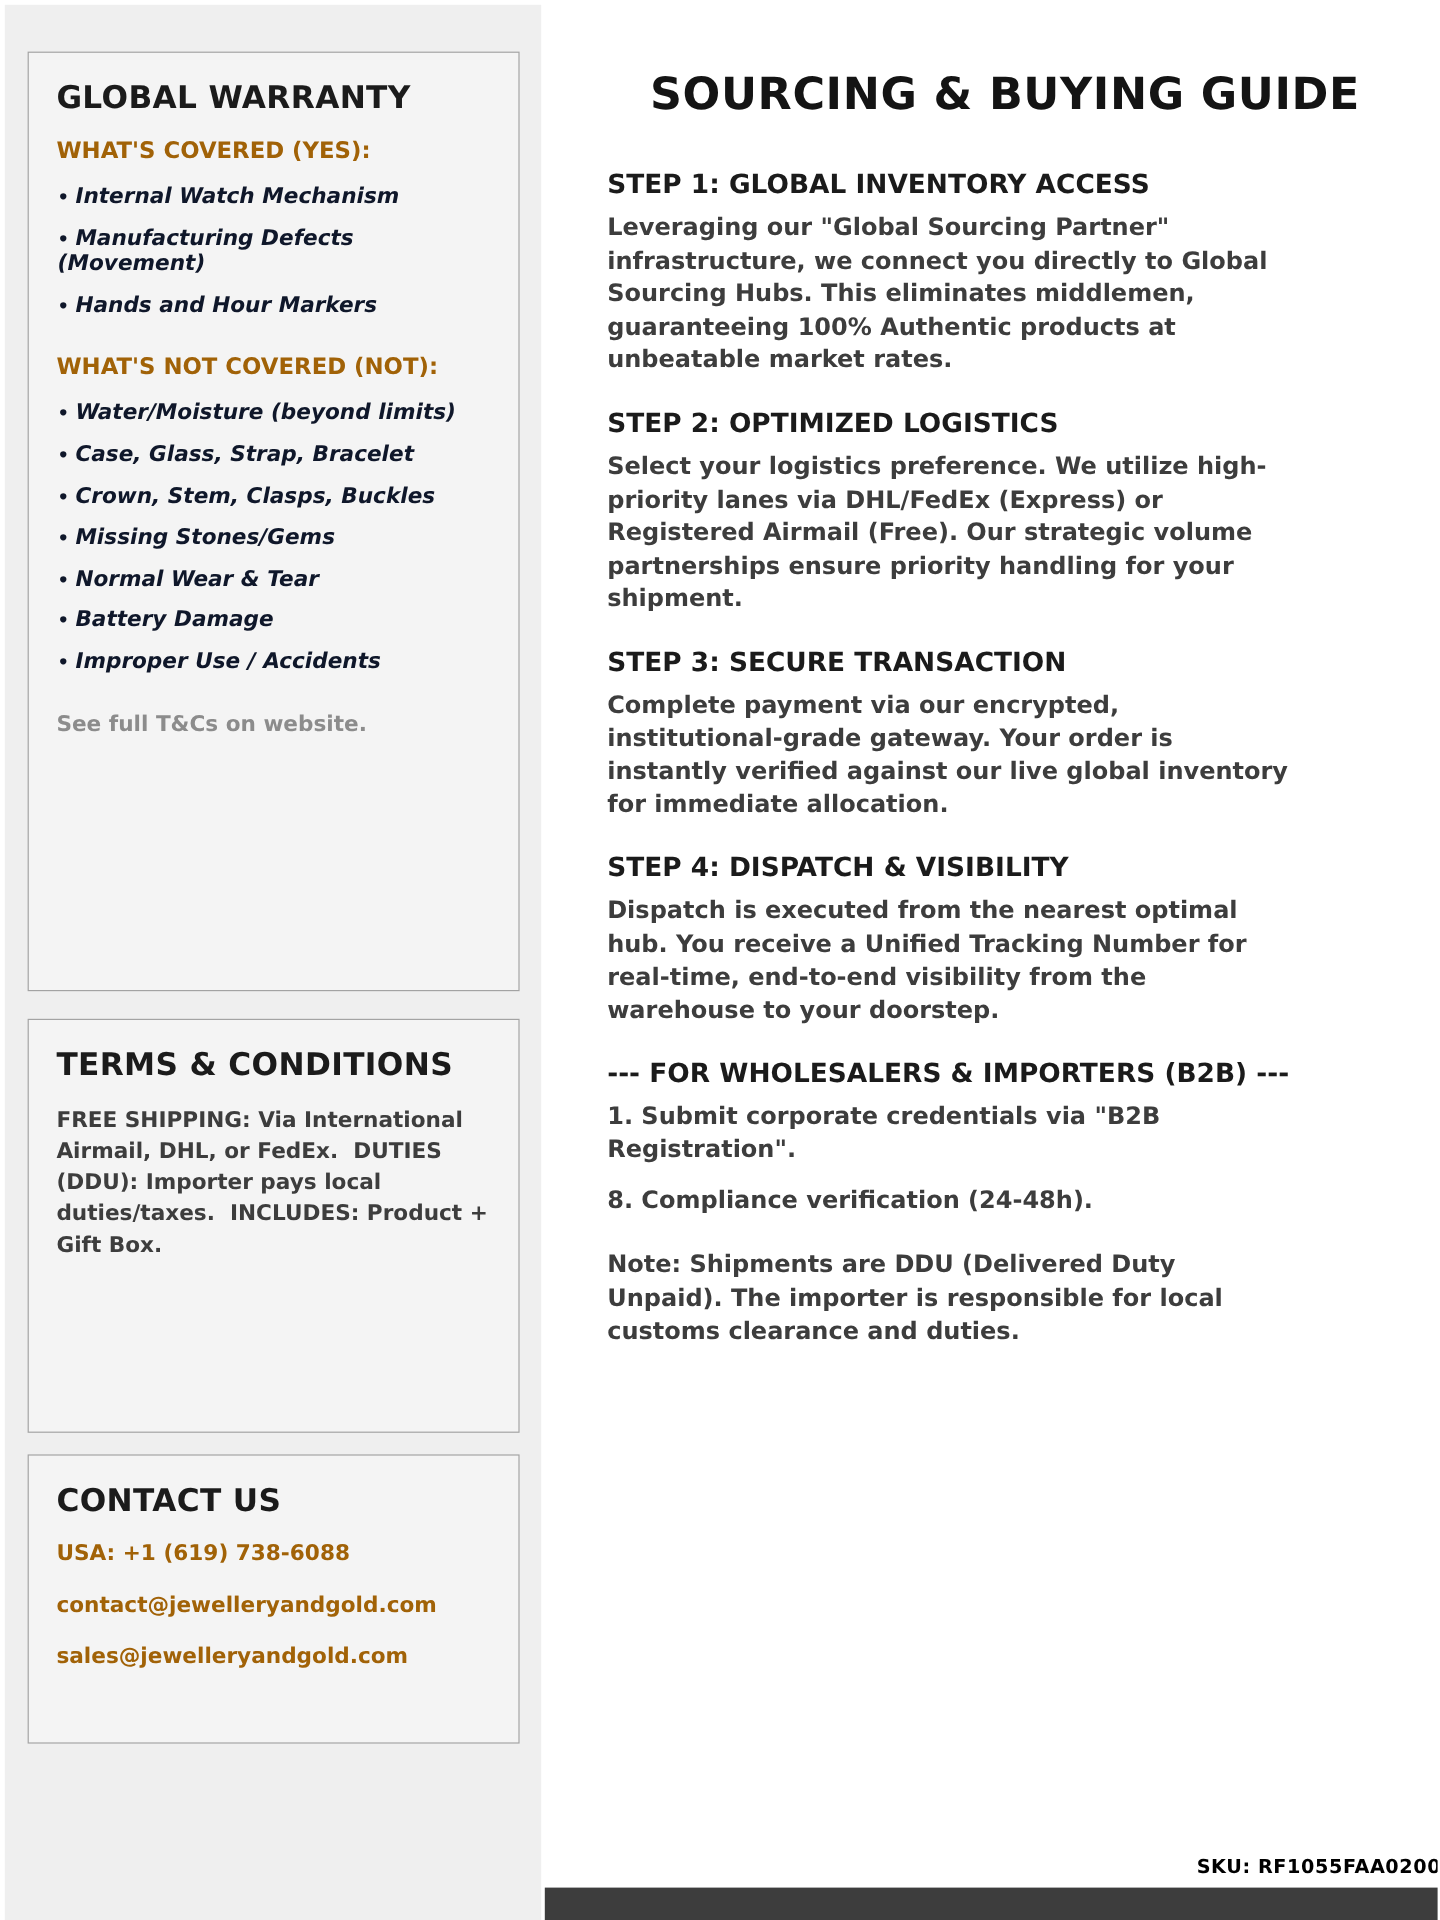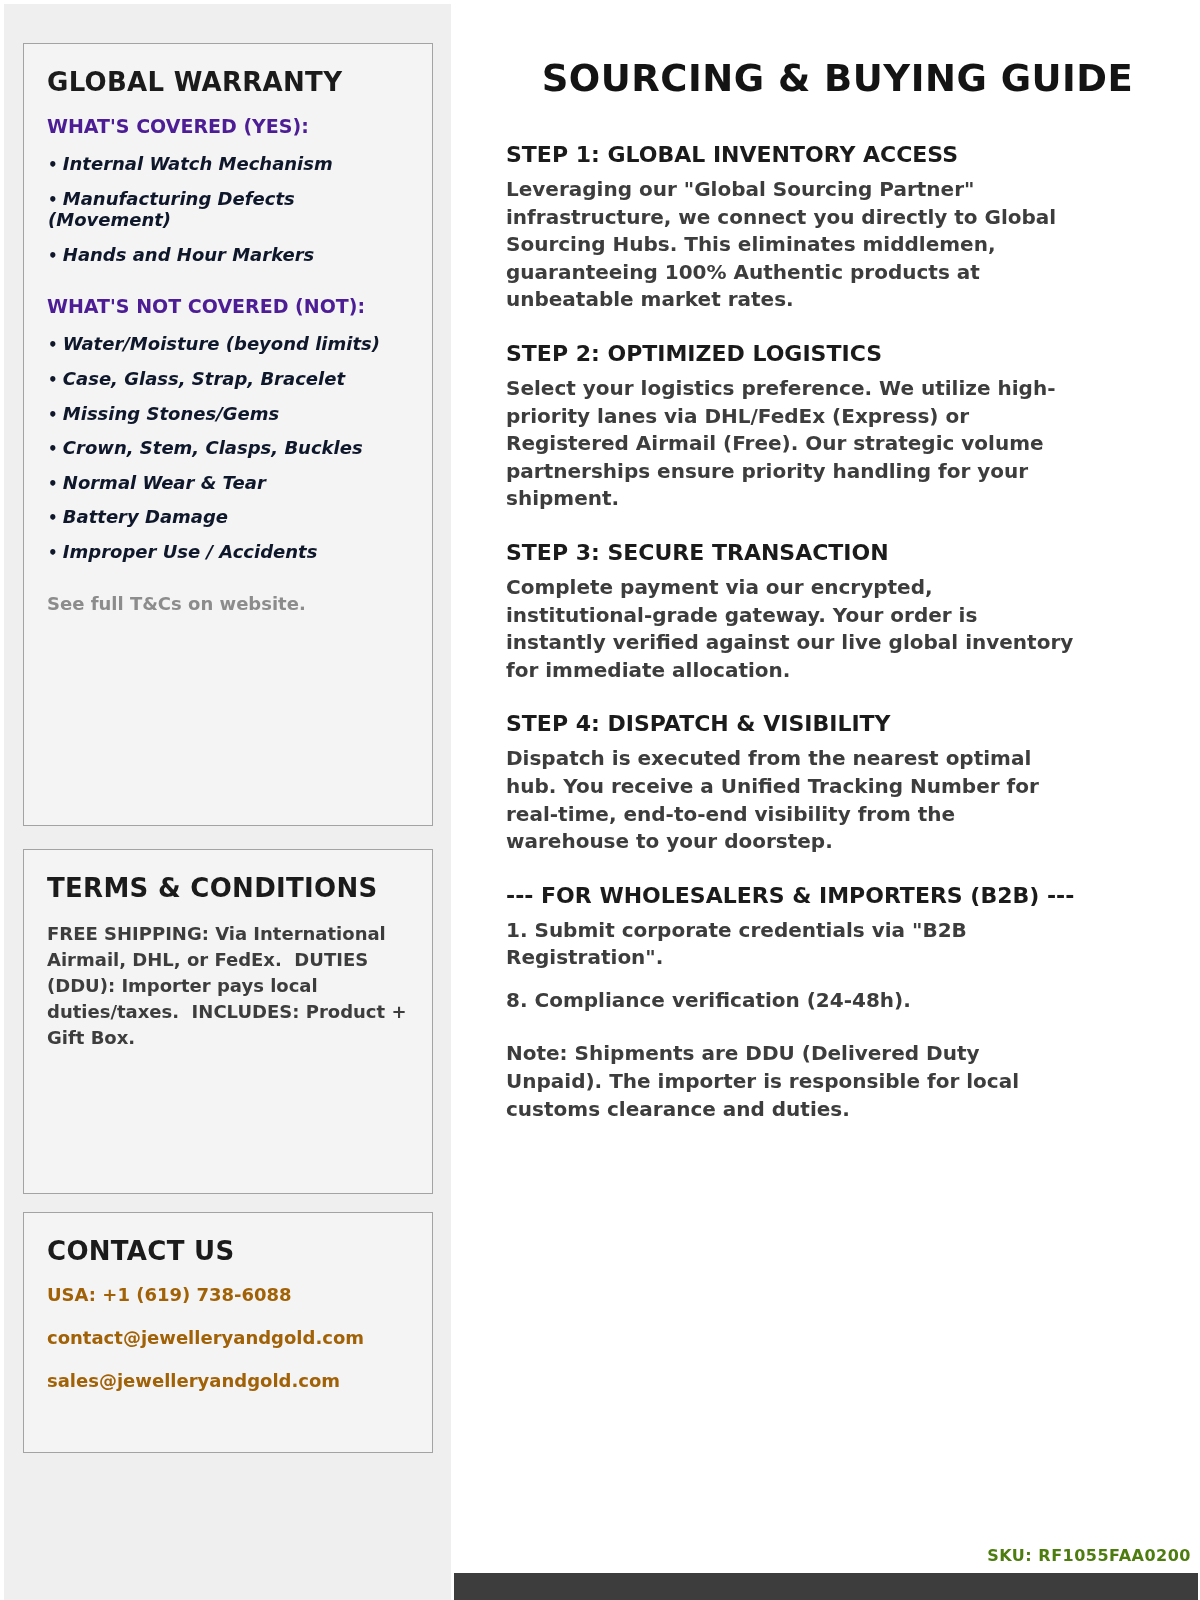--- a/index.html
+++ b/index.html
@@ -36,21 +36,21 @@
   .box h2 {
     font-size: 26px;
     font-weight: 800;
     color: #1b1b1b;
     letter-spacing: 0.3px;
     margin-bottom: 18px;
   }
   .box h3 {
     font-size: 19px;
     font-weight: 700;
-    color: #4c1d95;
+    color: #a16207;
     margin-bottom: 16px;
   }
   .box ul {
     list-style: none;
     margin-bottom: 30px;
   }
   .box ul li {
     font-size: 18px;
     font-weight: 600;
     line-height: 1.2;
@@ -110,25 +110,25 @@
     line-height: 1.38;
     color: #3d3d3d;
   }
   .step p { margin-bottom: 27px; }
   .b2b-heading { margin-top: 2px; }
   .content .para { margin-bottom: 15px; }
   .content .note-para { margin-top: 26px; }
 
   .sku {
     position: absolute;
-    right: 10px;
+    right: 0;
     bottom: 36px;
     font-size: 16px;
     font-weight: 700;
-    color: #4d7c0f;
+    color: #000000;
     letter-spacing: 0.5px;
   }
   .footer-bar {
     position: absolute;
     left: 0;
     right: 0;
     bottom: 0;
     height: 28px;
     background: #3d3d3d;
   }
@@ -145,22 +145,22 @@
       <h3>WHAT'S COVERED (YES):</h3>
       <ul>
         <li>Internal Watch Mechanism</li>
         <li>Manufacturing Defects (Movement)</li>
         <li>Hands and Hour Markers</li>
       </ul>
       <h3>WHAT'S NOT COVERED (NOT):</h3>
       <ul>
         <li>Water/Moisture (beyond limits)</li>
         <li>Case, Glass, Strap, Bracelet</li>
+        <li>Crown, Stem, Clasps, Buckles</li>
         <li>Missing Stones/Gems</li>
-        <li>Crown, Stem, Clasps, Buckles</li>
         <li>Normal Wear &amp; Tear</li>
         <li>Battery Damage</li>
         <li>Improper Use / Accidents</li>
       </ul>
       <p class="footnote">See full T&amp;Cs on website.</p>
     </section>
 
     <section class="box box-terms">
       <h2>TERMS &amp; CONDITIONS</h2>
       <p class="terms-body">FREE SHIPPING: Via International Airmail, DHL, or FedEx.  DUTIES (DDU): Importer pays local duties/taxes.  INCLUDES: Product + Gift Box.</p>

